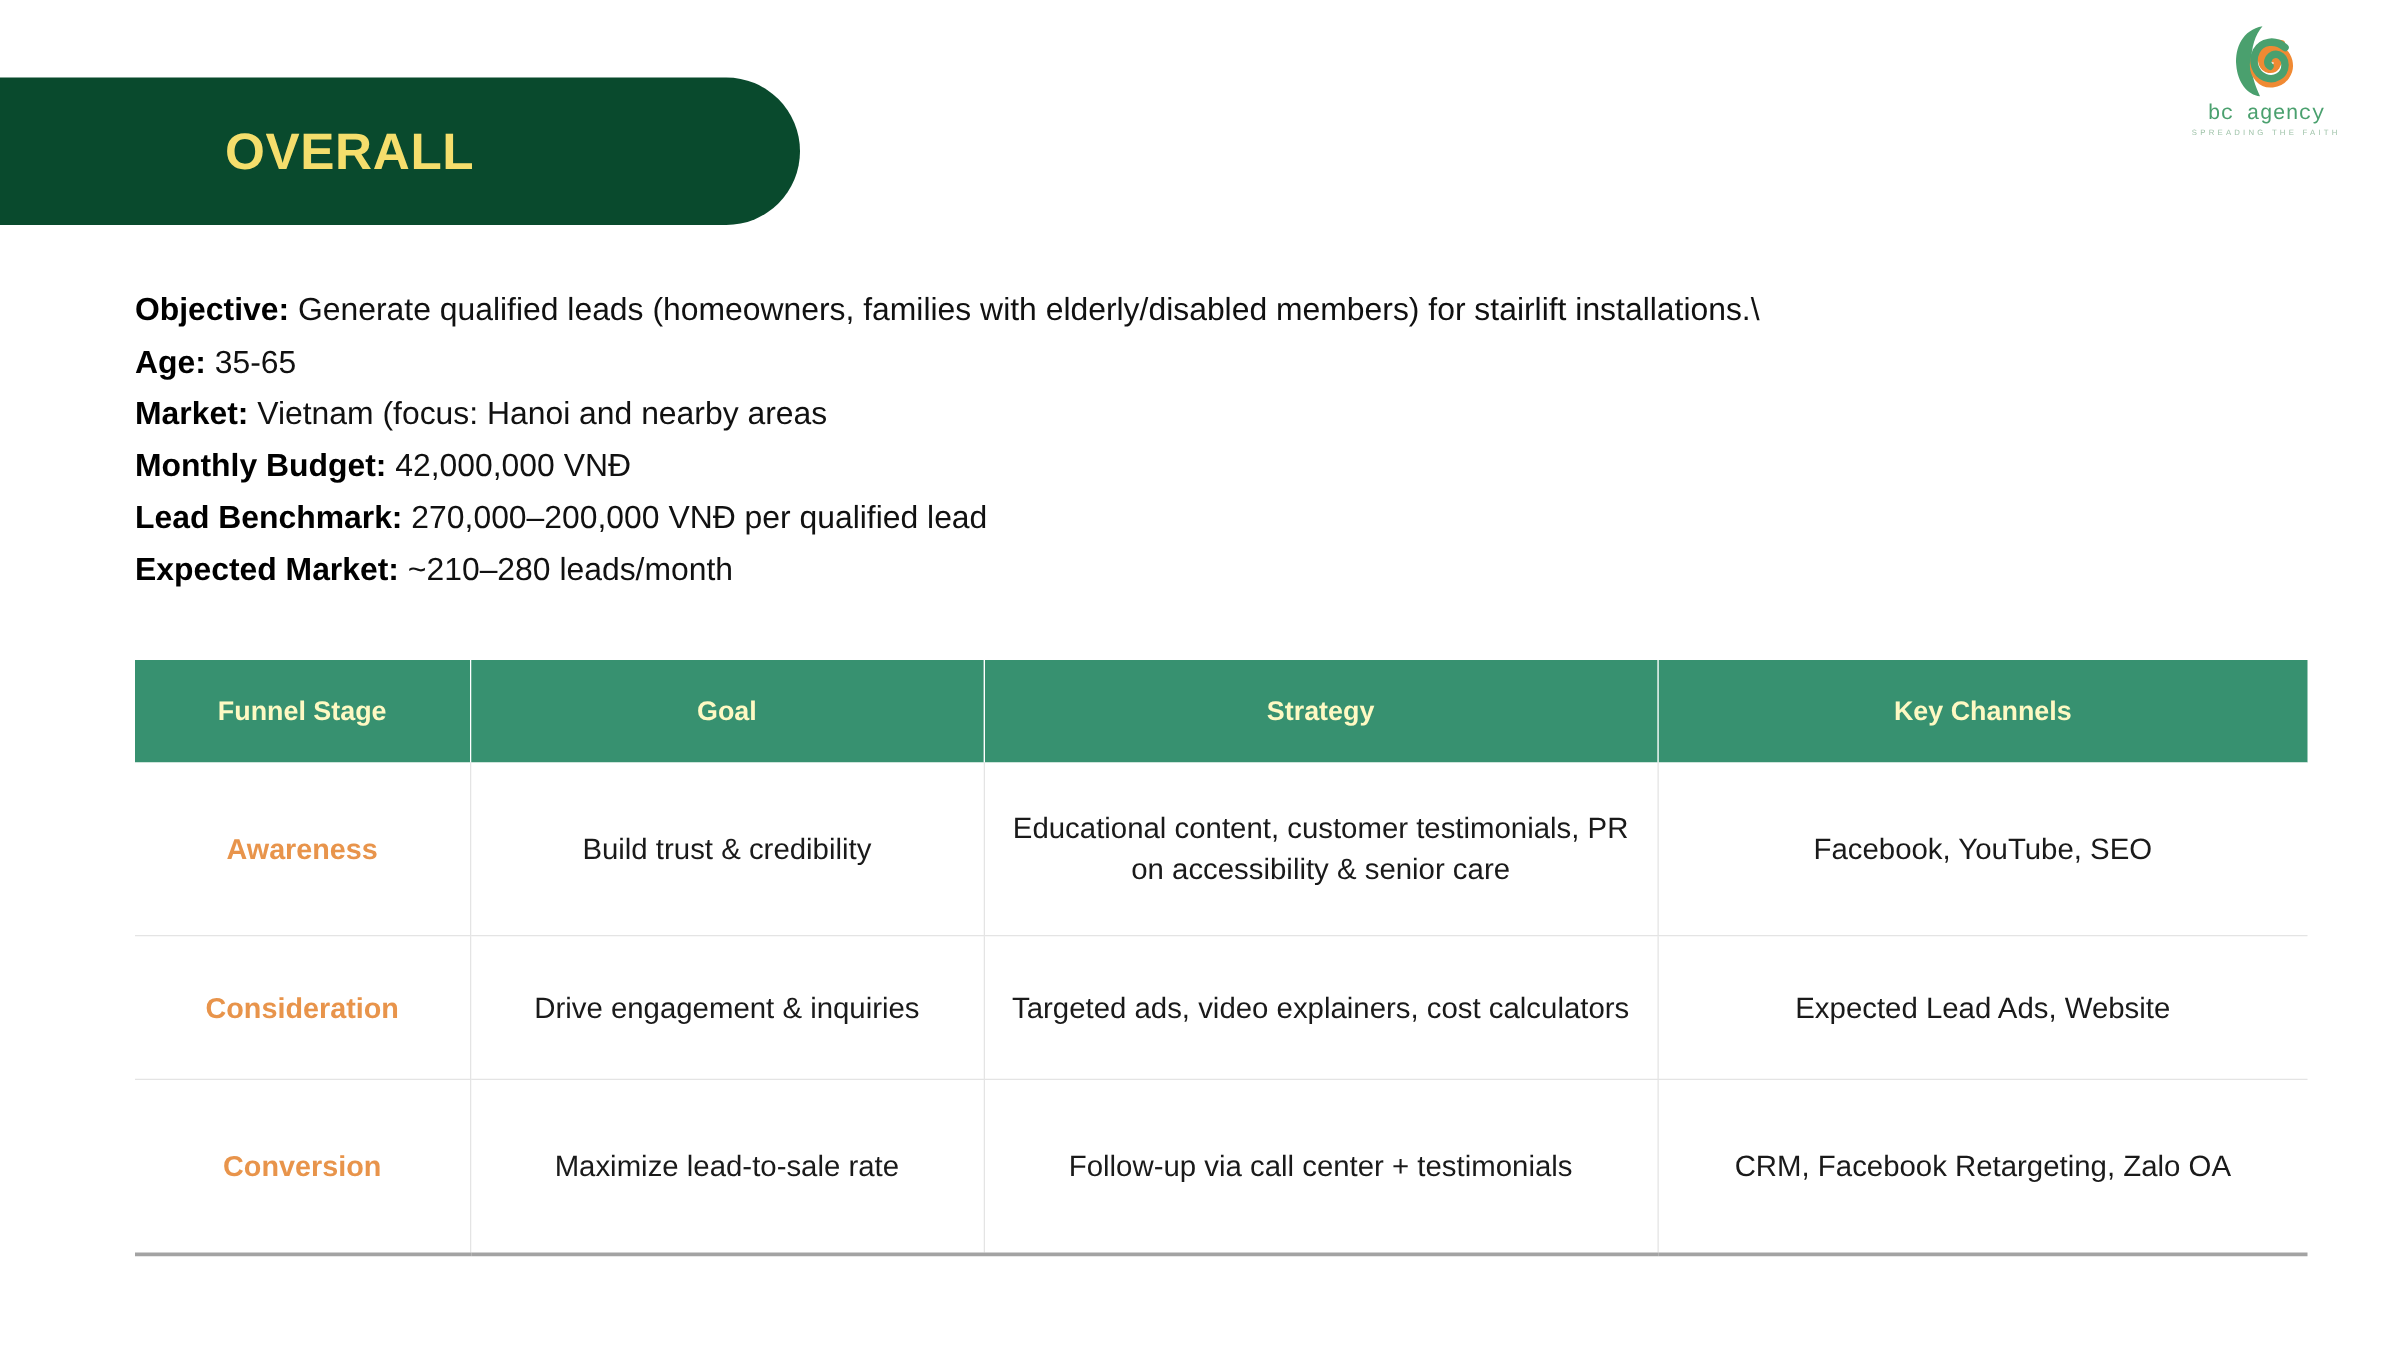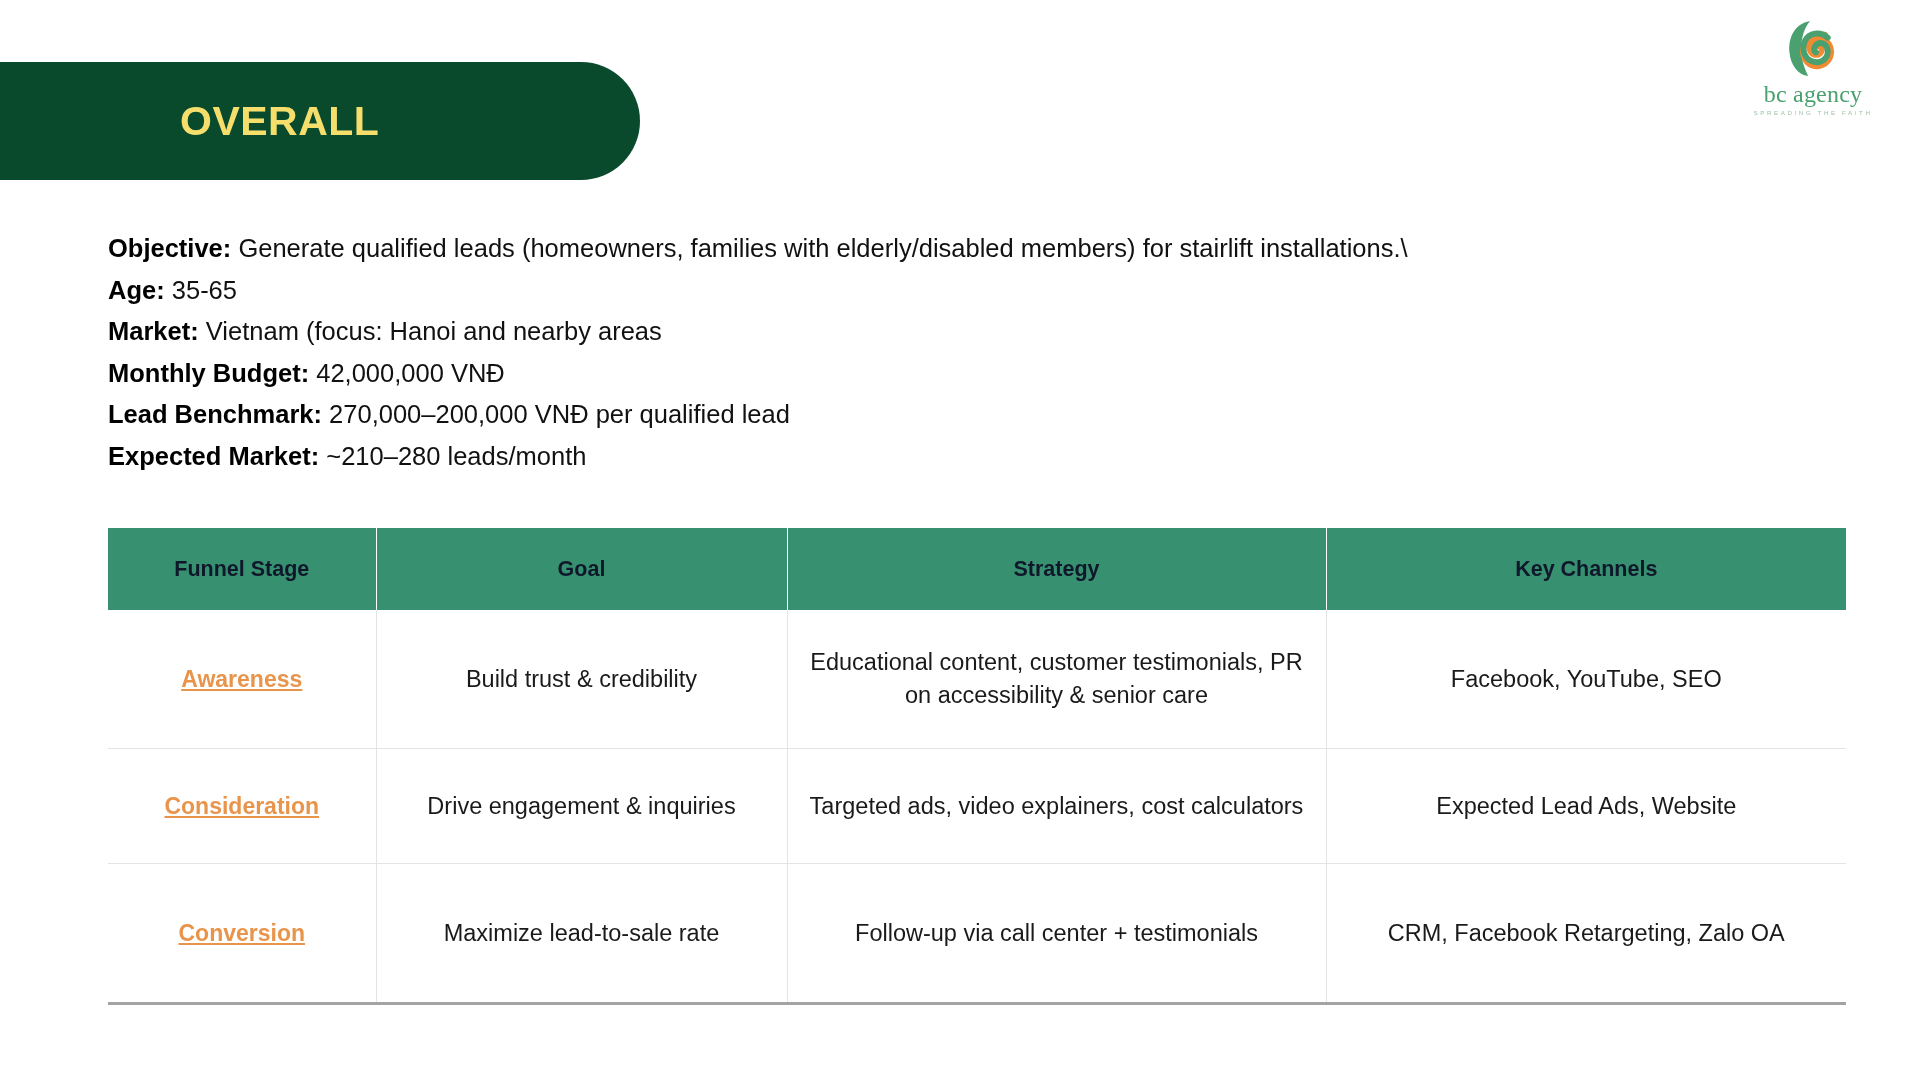--- a/index.html
+++ b/index.html
@@ -51,23 +51,23 @@
     align-items: center;
     justify-content: flex-start;
   }
   .logo-mark {
     width: 66px;
     height: 62px;
     display: block;
   }
   .logo-word {
     color: #4AA06E;
-    font-size: 24px;
+    font-size: 17px;
     letter-spacing: 0.2px;
-    font-family: Liberation Serif, serif;
+    font-family: Liberation Mono, monospace;
     line-height: 1;
     margin-top: 3px;
   }
   .logo-tagline {
     color: #9EC2A8;
     font-size: 6.2px;
     letter-spacing: 2.6px;
     font-family: "Liberation Sans", sans-serif;
     margin-top: 3px;
     white-space: nowrap;
@@ -102,21 +102,21 @@
     table-layout: fixed;
     font-family: "Liberation Sans", sans-serif;
   }
   .table col.c1 { width: 268px; }
   .table col.c2 { width: 411px; }
   .table col.c3 { width: 539px; }
   .table col.c4 { width: 520px; }
 
   .table thead th {
     background: #379170;
-    color: #0f172a;
+    color: #fef9c3;
     font-size: 21.5px;
     font-weight: bold;
     height: 82px;
     vertical-align: middle;
     text-align: center;
     border-right: 1px solid #ffffff;
     padding: 0 8px;
   }
   .table thead th:last-child { border-right: none; }
 
@@ -131,21 +131,20 @@
     line-height: 33px;
     padding: 14px 12px;
   }
   .table tbody td:last-child { border-right: none; }
   .table tbody tr:last-child td { border-bottom: 3px solid #a3a3a3; }
 
   .table tbody td.stage {
     color: #E8944B;
     font-weight: bold;
     font-size: 23px;
-    text-decoration: underline;
   }
   .table tbody tr.r1 td { height: 110px; }
   .table tbody tr.r2 td { height: 86px; }
   .table tbody tr.r3 td { height: 110px; }
 </style>
 </head>
 <body>
 
 <div class="banner">
   <span class="banner-title">OVERALL</span>

